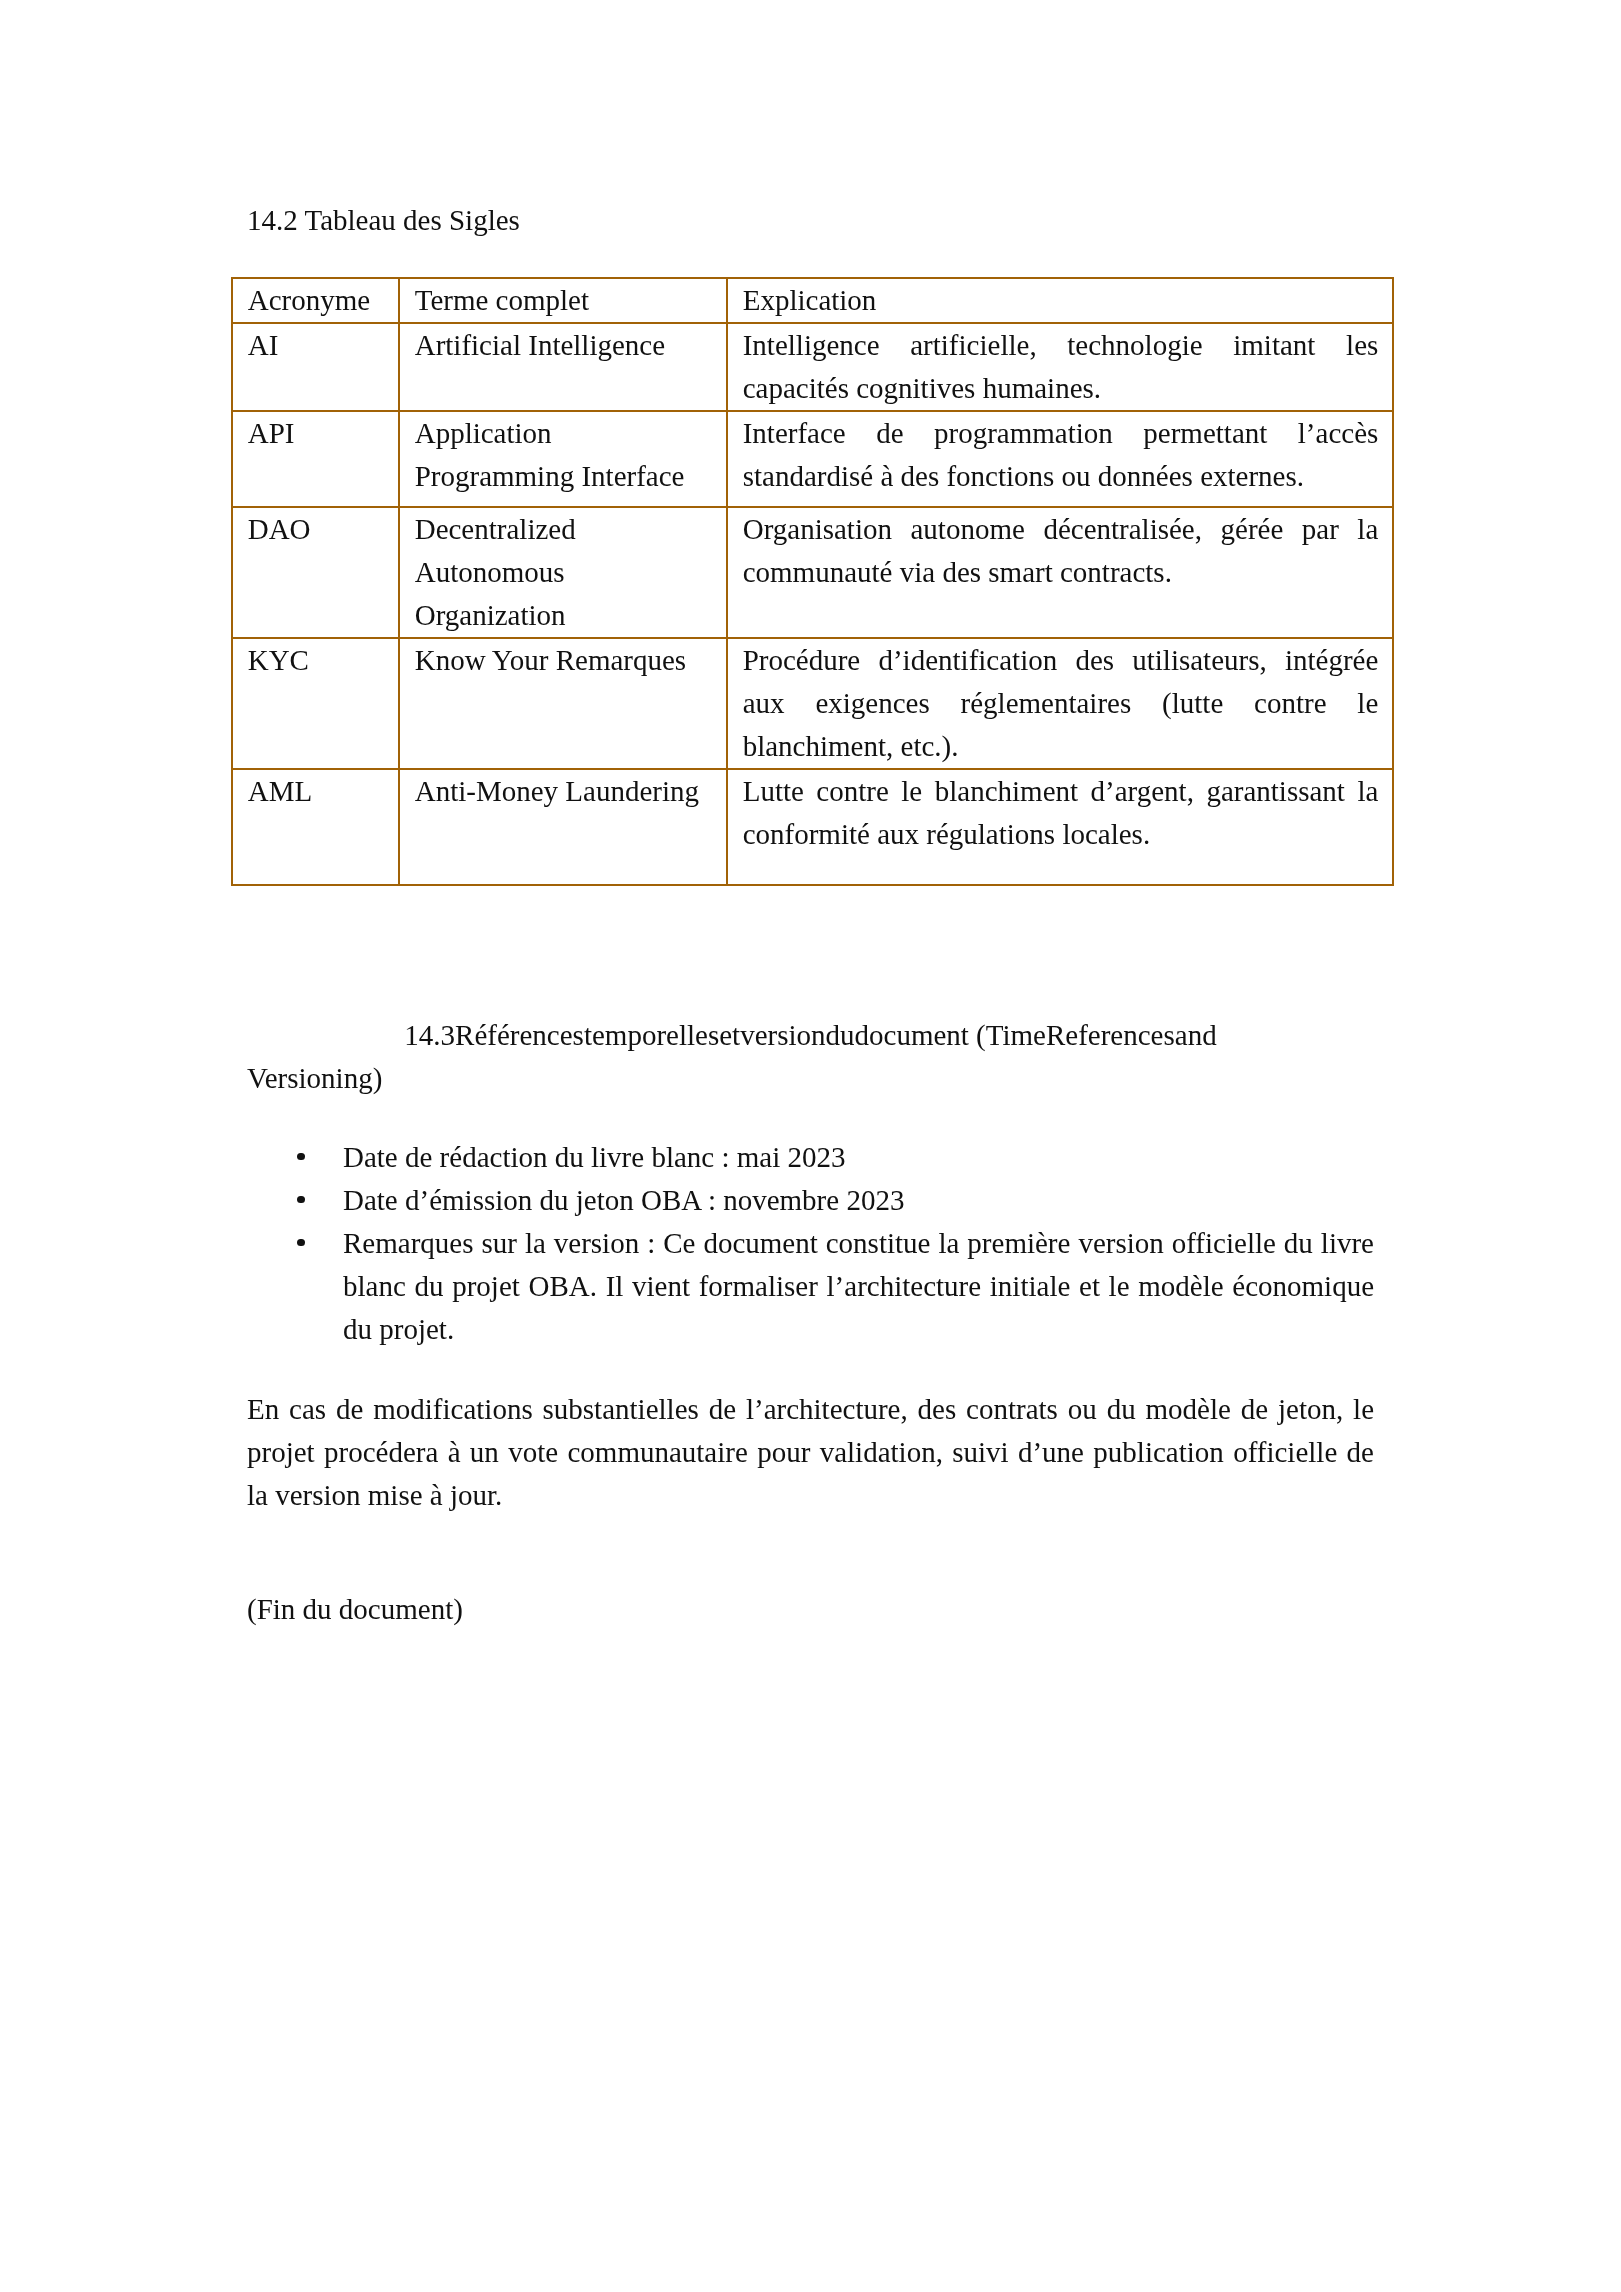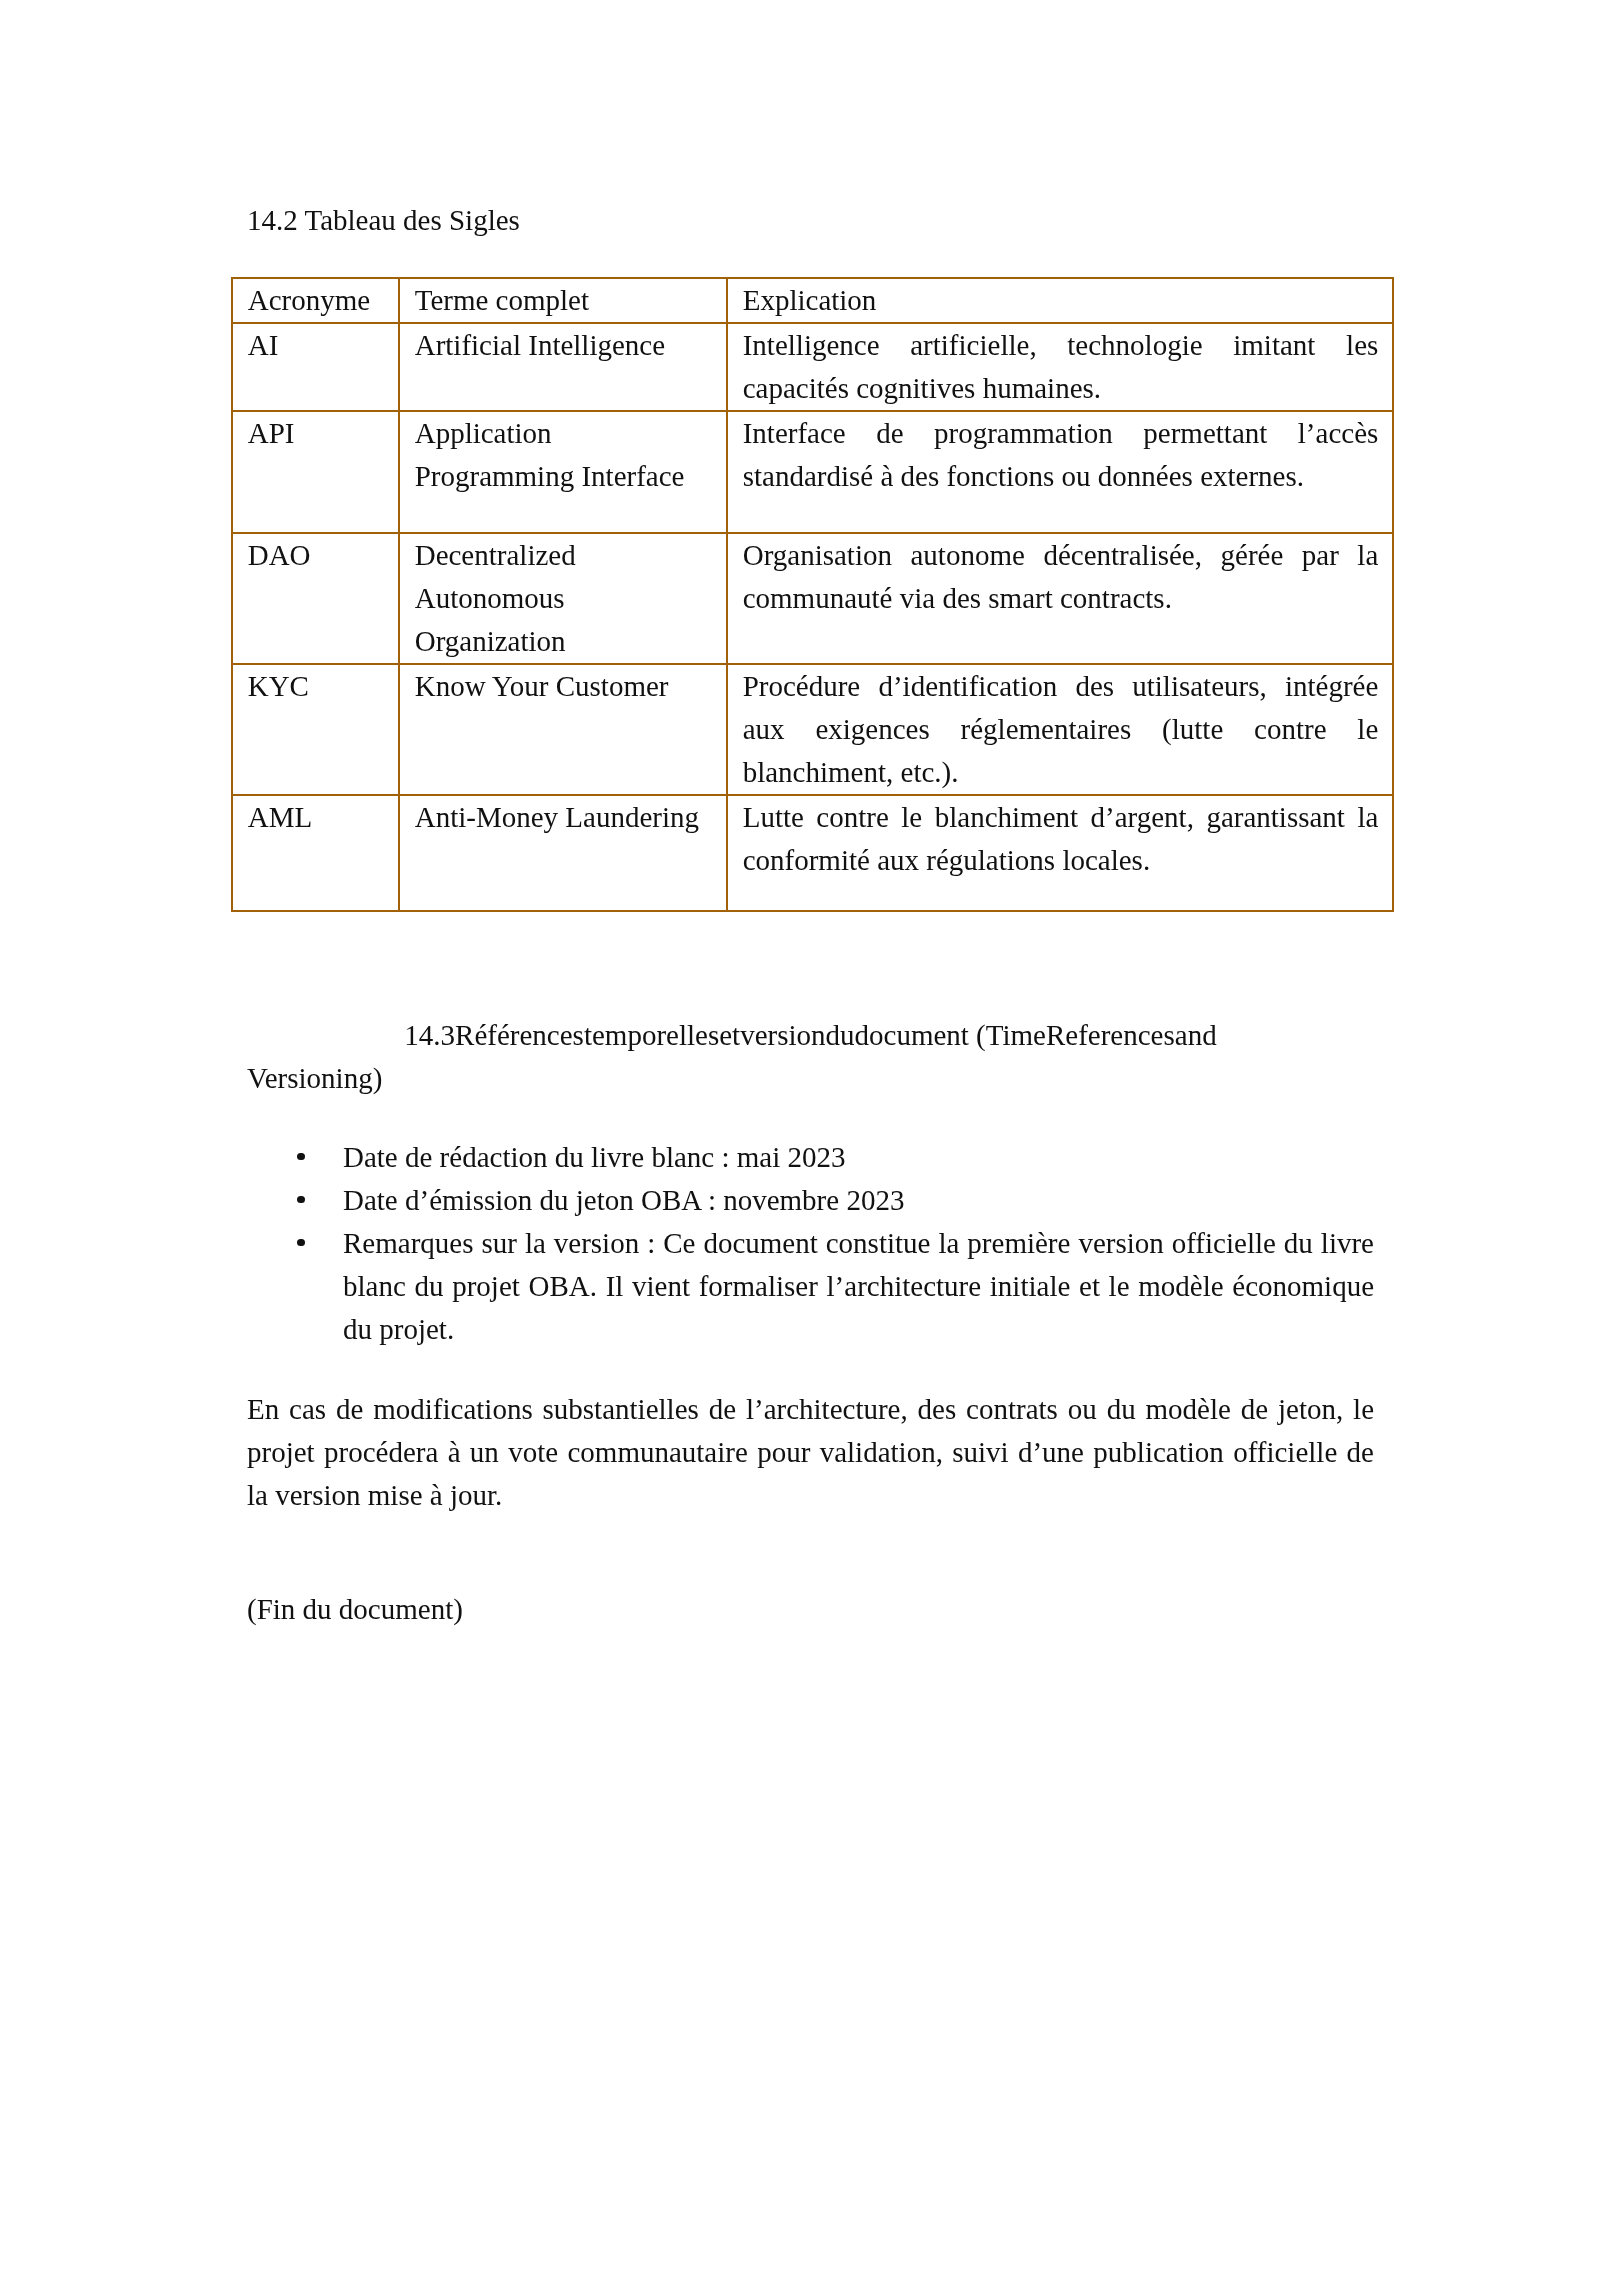--- a/index.html
+++ b/index.html
@@ -52,33 +52,33 @@
       <tr class="hdr">
     <td>Acronyme</td>
     <td>Terme complet</td>
     <td>Explication</td>
   </tr>
   <tr style="height:85px">
     <td>AI</td>
     <td>Artificial Intelligence</td>
     <td class="just">Intelligence artificielle, technologie imitant les capacités cognitives humaines.</td>
   </tr>
-  <tr style="height:122px">
+  <tr style="height:96px">
     <td>API</td>
     <td>Application Programming Interface</td>
     <td class="just">Interface de programmation permettant l’accès standardisé à des fonctions ou données externes.</td>
   </tr>
   <tr style="height:128px">
     <td>DAO</td>
     <td>Decentralized Autonomous Organization</td>
     <td class="just">Organisation autonome décentralisée, gérée par la communauté via des smart contracts.</td>
   </tr>
   <tr style="height:129px">
     <td>KYC</td>
-    <td>Know Your Customer</td>
+    <td>Know Your Remarques</td>
     <td class="just">Procédure d’identification des utilisateurs, intégrée aux exigences réglementaires (lutte contre le blanchiment, etc.).</td>
   </tr>
   <tr style="height:116px">
     <td>AML</td>
     <td>Anti-Money Laundering</td>
     <td class="just">Lutte contre le blanchiment d’argent, garantissant la conformité aux régulations locales.</td>
   </tr>
 </tbody>
   </table>
 

